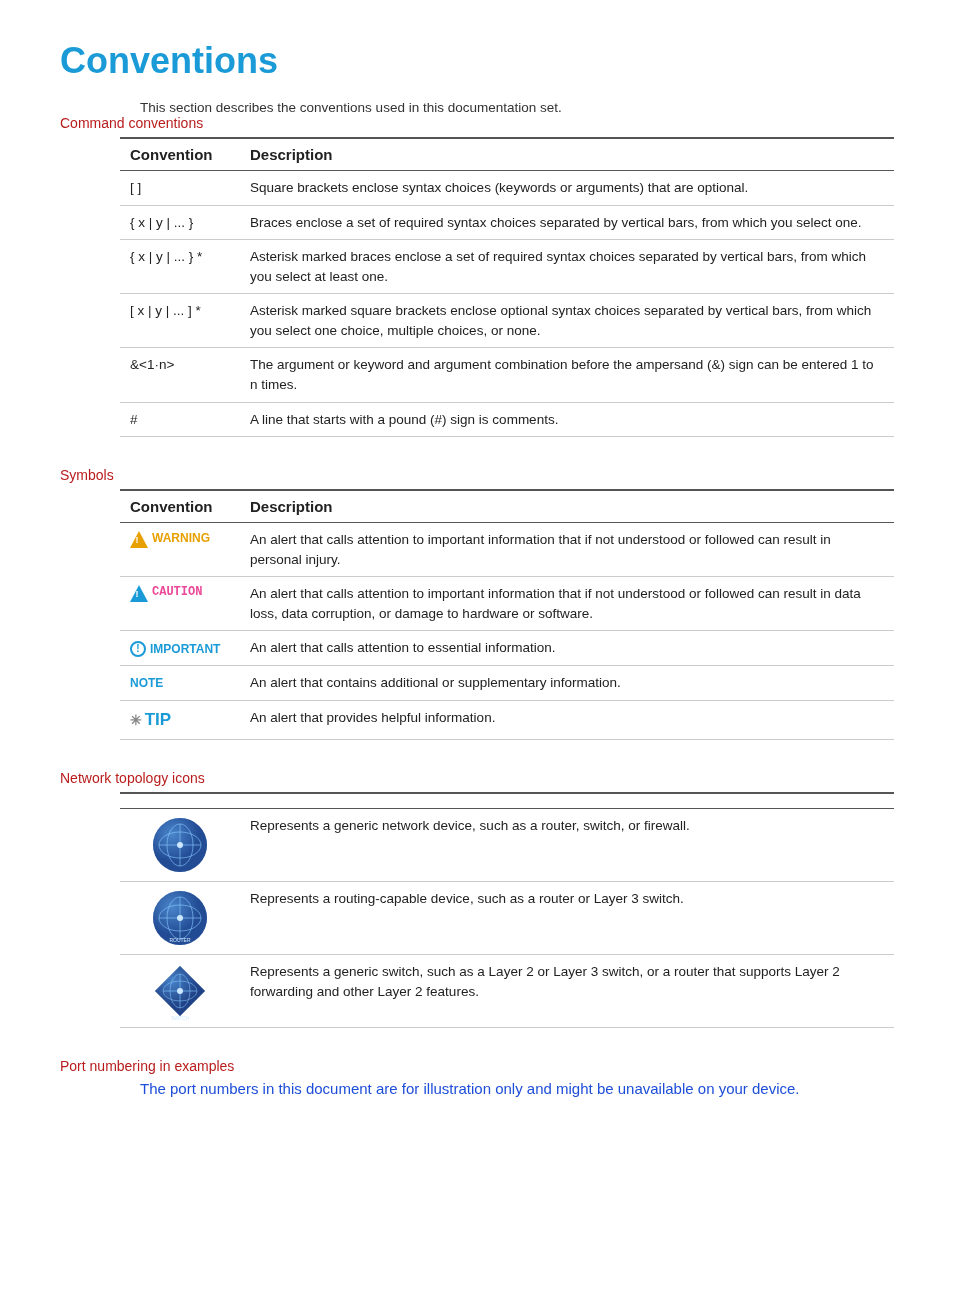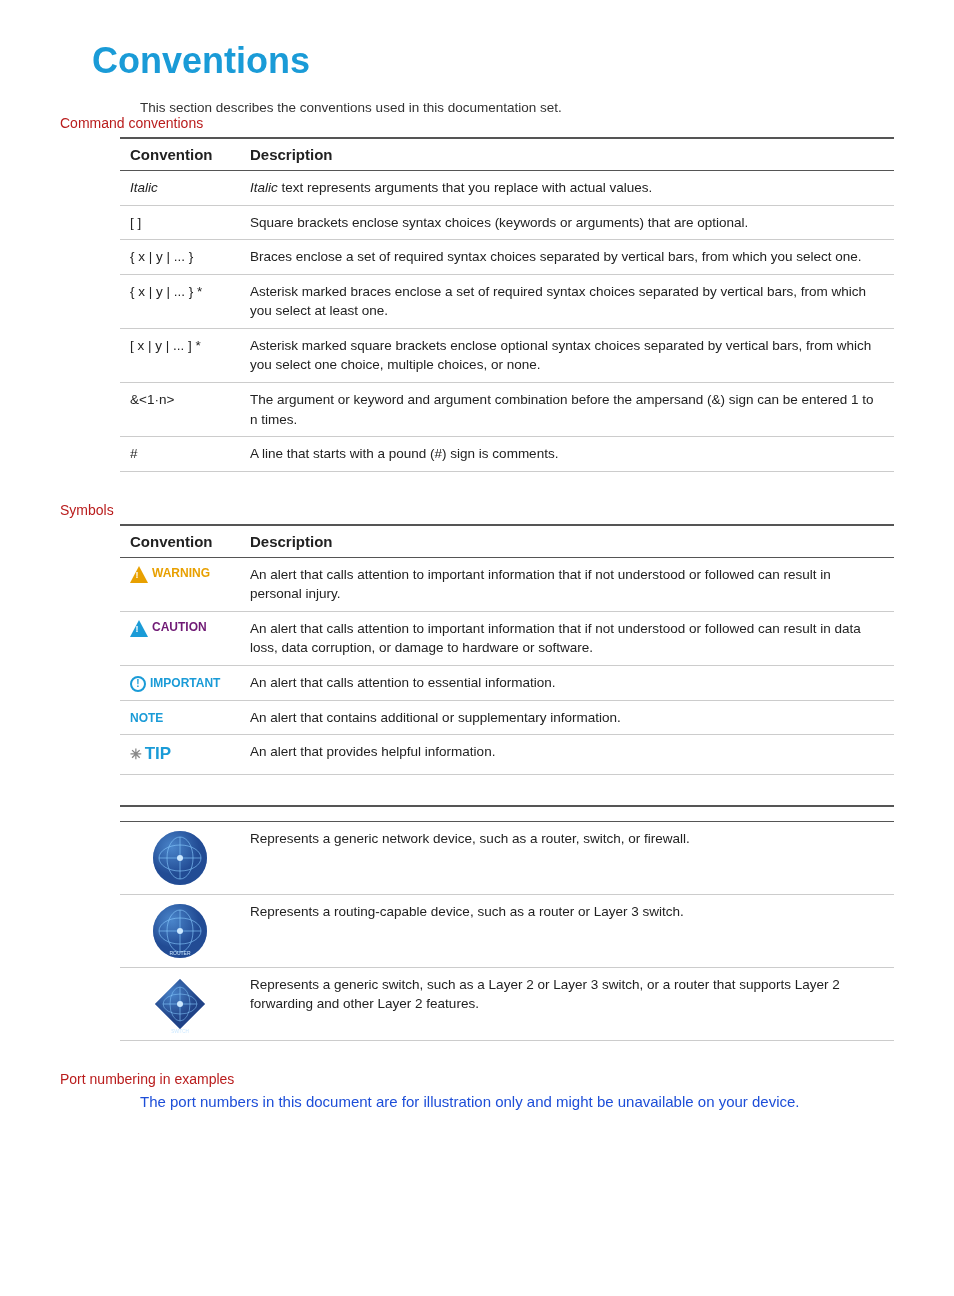--- a/index.html
+++ b/index.html
@@ -9,21 +9,20 @@
       color: #222;
       background: #fff;
       padding: 40px 60px;
       max-width: 954px;
     }
     h1 {
       font-size: 36px;
       font-weight: bold;
       color: #1a9bd7;
       margin-bottom: 18px;
-      margin-left: 32px;
     }
     .intro {
       margin-left: 80px;
       font-size: 13.5px;
       color: #333;
     }
     .section-title {
       color: #b91c1c;
       font-size: 14px;
       font-weight: normal;
@@ -126,24 +125,20 @@
 <div class="section-block">
   <p class="section-title">Command conventions</p>
   <table>
     <thead>
       <tr>
         <th>Convention</th>
         <th>Description</th>
       </tr>
     </thead>
     <tbody id="command-rows">
-        <tr>
-    <td><em>Italic</em></td>
-    <td><em>Italic</em> text represents arguments that you replace with actual values.</td>
-  </tr>
         <tr>
     <td>[ ]</td>
     <td>Square brackets enclose syntax choices (keywords or arguments) that are optional.</td>
   </tr>
         <tr>
     <td>{ x | y | ... }</td>
     <td>Braces enclose a set of required syntax choices separated by vertical bars, from which you select one.</td>
   </tr>
         <tr>
     <td>{ x | y | ... } *</td>
@@ -182,21 +177,21 @@
       </span>
       <span style="color:#e8a000;font-weight:bold;font-size:12px;">WARNING</span>
     </span></td>
     <td>An alert that calls attention to important information that if not understood or followed can result in personal injury.</td>
   </tr>
         <tr>
     <td><span class="caution-icon">
       <span style="display:inline-block;width:0;height:0;border-left:9px solid transparent;border-right:9px solid transparent;border-bottom:17px solid #1a9bd7;position:relative;top:1px;">
         <span style="position:absolute;top:3px;left:-3.5px;color:#fff;font-size:9px;font-weight:bold;">!</span>
       </span>
-      <span style="color:#701a75;font-weight:bold;font-size:12px;">CAUTION</span>
+      <span style="color:#ec4899;font-weight:bold;font-size:12px;font-family:Liberation Mono, monospace;">CAUTION</span>
     </span></td>
     <td>An alert that calls attention to important information that if not understood or followed can result in data loss, data corruption, or damage to hardware or software.</td>
   </tr>
         <tr>
     <td><span class="important-icon">
       <span style="display:inline-block;width:16px;height:16px;border-radius:50%;border:2px solid #1a9bd7;text-align:center;line-height:12px;font-size:10px;font-weight:bold;color:#1a9bd7;vertical-align:middle;">!</span>
       <span style="color:#1a9bd7;font-weight:bold;font-size:12px;">IMPORTANT</span>
     </span></td>
     <td>An alert that calls attention to essential information.</td>
   </tr>
@@ -209,20 +204,21 @@
       <span style="font-size:14px;color:#888;">✳</span>
       <span style="color:#1a9bd7;font-weight:bold;font-size:17px;">TIP</span>
     </span></td>
     <td>An alert that provides helpful information.</td>
   </tr>
       </tbody>
   </table>
 </div>
 
 <div class="section-block">
+  <p class="section-title">Network topology icons</p>
   <table>
     <thead>
       <tr style="border-top:2px solid #555; border-bottom:1.5px solid #555;">
         <th style="width:100px;"></th>
         <th></th>
       </tr>
     </thead>
     <tbody id="network-rows">
     <tr>
     <td class="icon-cell">

